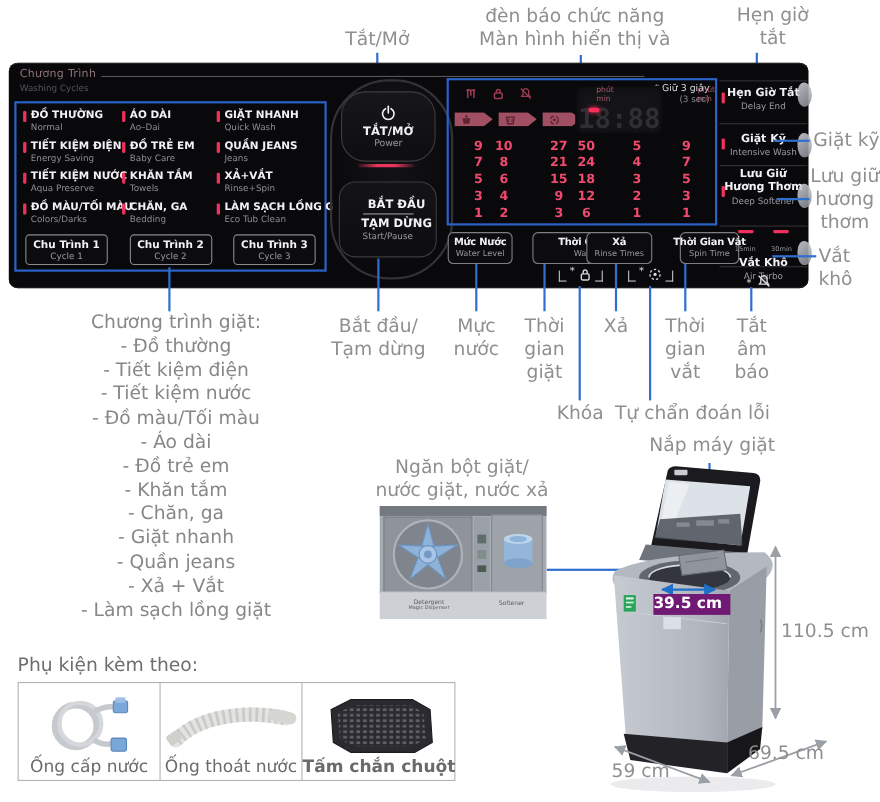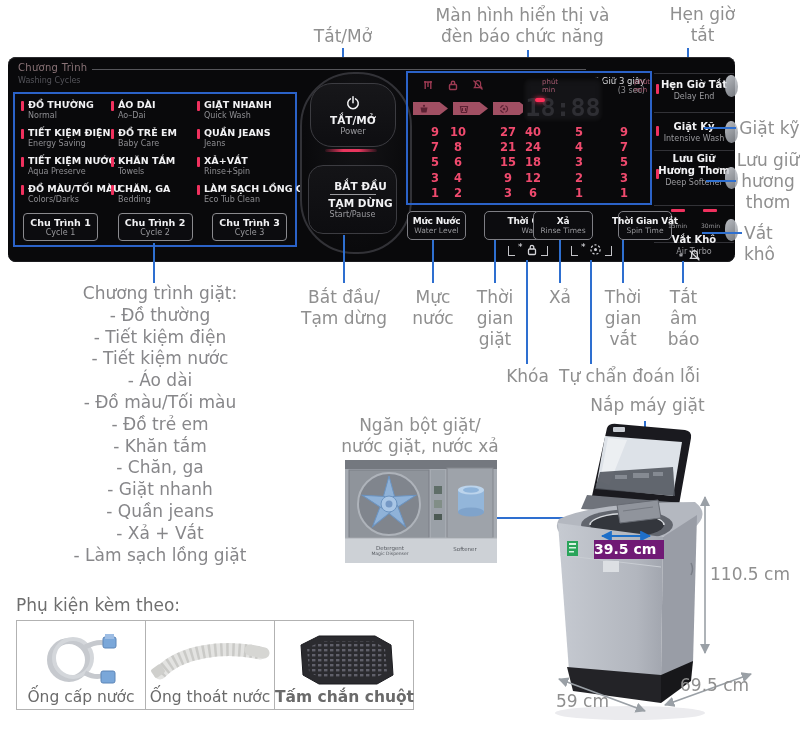--- a/index.html
+++ b/index.html
@@ -110,22 +110,22 @@
   .dim-box{position:absolute;left:594px;top:540px;width:70px;height:19px;background:#701a75;color:#fff;
            font-size:14px;font-weight:bold;text-align:left;line-height:19px;}
 </style>
 </head>
 <body>
 
 <div class="canvas">
 
   <div class="ann" style="left:295px;top:26px;width:96px;">Tắt/Mở</div>
   <div class="ann" style="left:420px;top:5px;width:205px;">
+      <div>đèn báo chức năng</div>
       <div>Màn hình hiển thị và</div>
-      <div>đèn báo chức năng</div>
     </div>
   <div class="ann" style="left:655px;top:4px;width:95px;">
       <div>Hẹn giờ</div>
       <div>tắt</div>
     </div>
   <div class="vline" style="left:342px;top:48px;height:25px;"></div>
   <div class="vline" style="left:527px;top:50px;height:20px;"></div>
   <div class="vline" style="left:687px;top:48px;height:38px;"></div>
 
   <div class="panel">
@@ -311,21 +311,21 @@
             <div>2</div>
           </div>
           <div class="numcol" style="left: 87px;">
             <div>27</div>
             <div>21</div>
             <div>15</div>
             <div>9</div>
             <div>3</div>
           </div>
           <div class="numcol" style="left: 112px;">
-            <div>40</div>
+            <div>50</div>
             <div>24</div>
             <div>18</div>
             <div>12</div>
             <div>6</div>
           </div>
           <div class="numcol" style="left: 158px;">
             <div>5</div>
             <div>4</div>
             <div>3</div>
             <div>2</div>
@@ -477,22 +477,22 @@
       <div>thơm</div>
     </div>
   <div class="ann left" style="left:744px;top:223px;width:56px;">Vắt khô</div>
 
   <div class="plist">
     <div>Chương trình giặt:</div>
     <div>
         <div>- Đồ thường</div>
         <div>- Tiết kiệm điện</div>
         <div>- Tiết kiệm nước</div>
+        <div>- Đồ màu/Tối màu</div>
         <div>- Áo dài</div>
-        <div>- Đồ màu/Tối màu</div>
         <div>- Đồ trẻ em</div>
         <div>- Khăn tắm</div>
         <div>- Chăn, ga</div>
         <div>- Giặt nhanh</div>
         <div>- Quần jeans</div>
         <div>- Xả + Vắt</div>
         <div>- Làm sạch lồng giặt</div>
       </div>
   </div>
 

